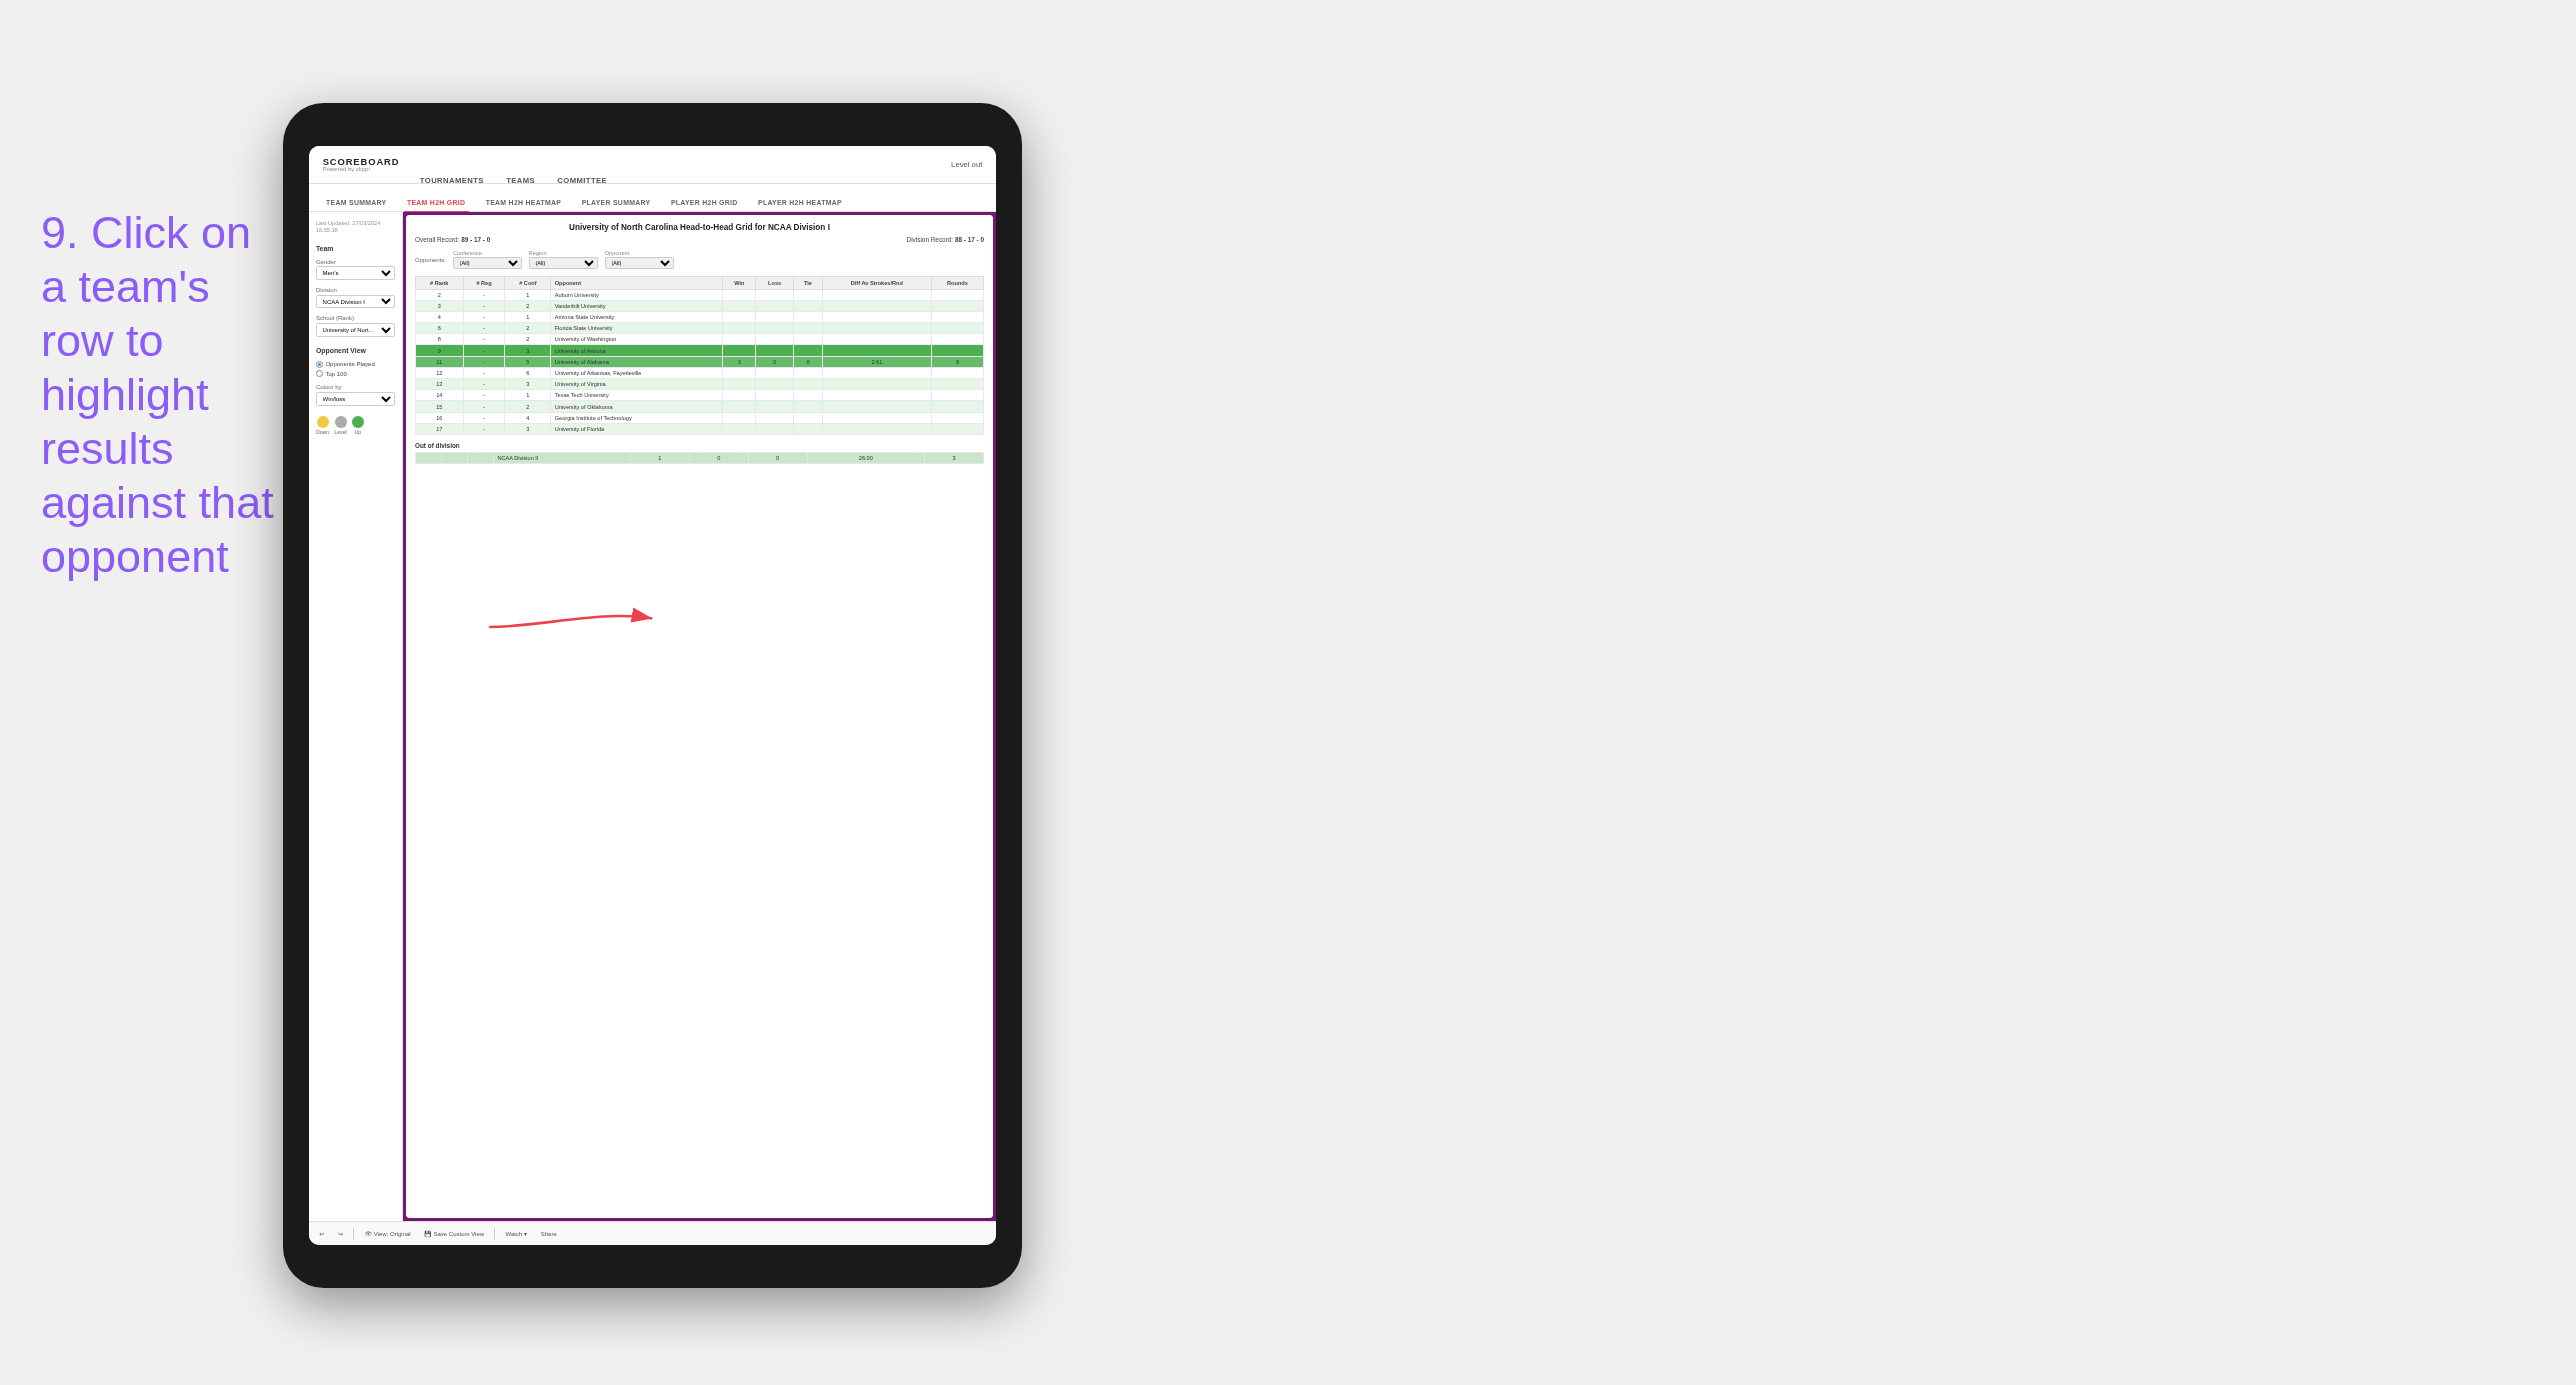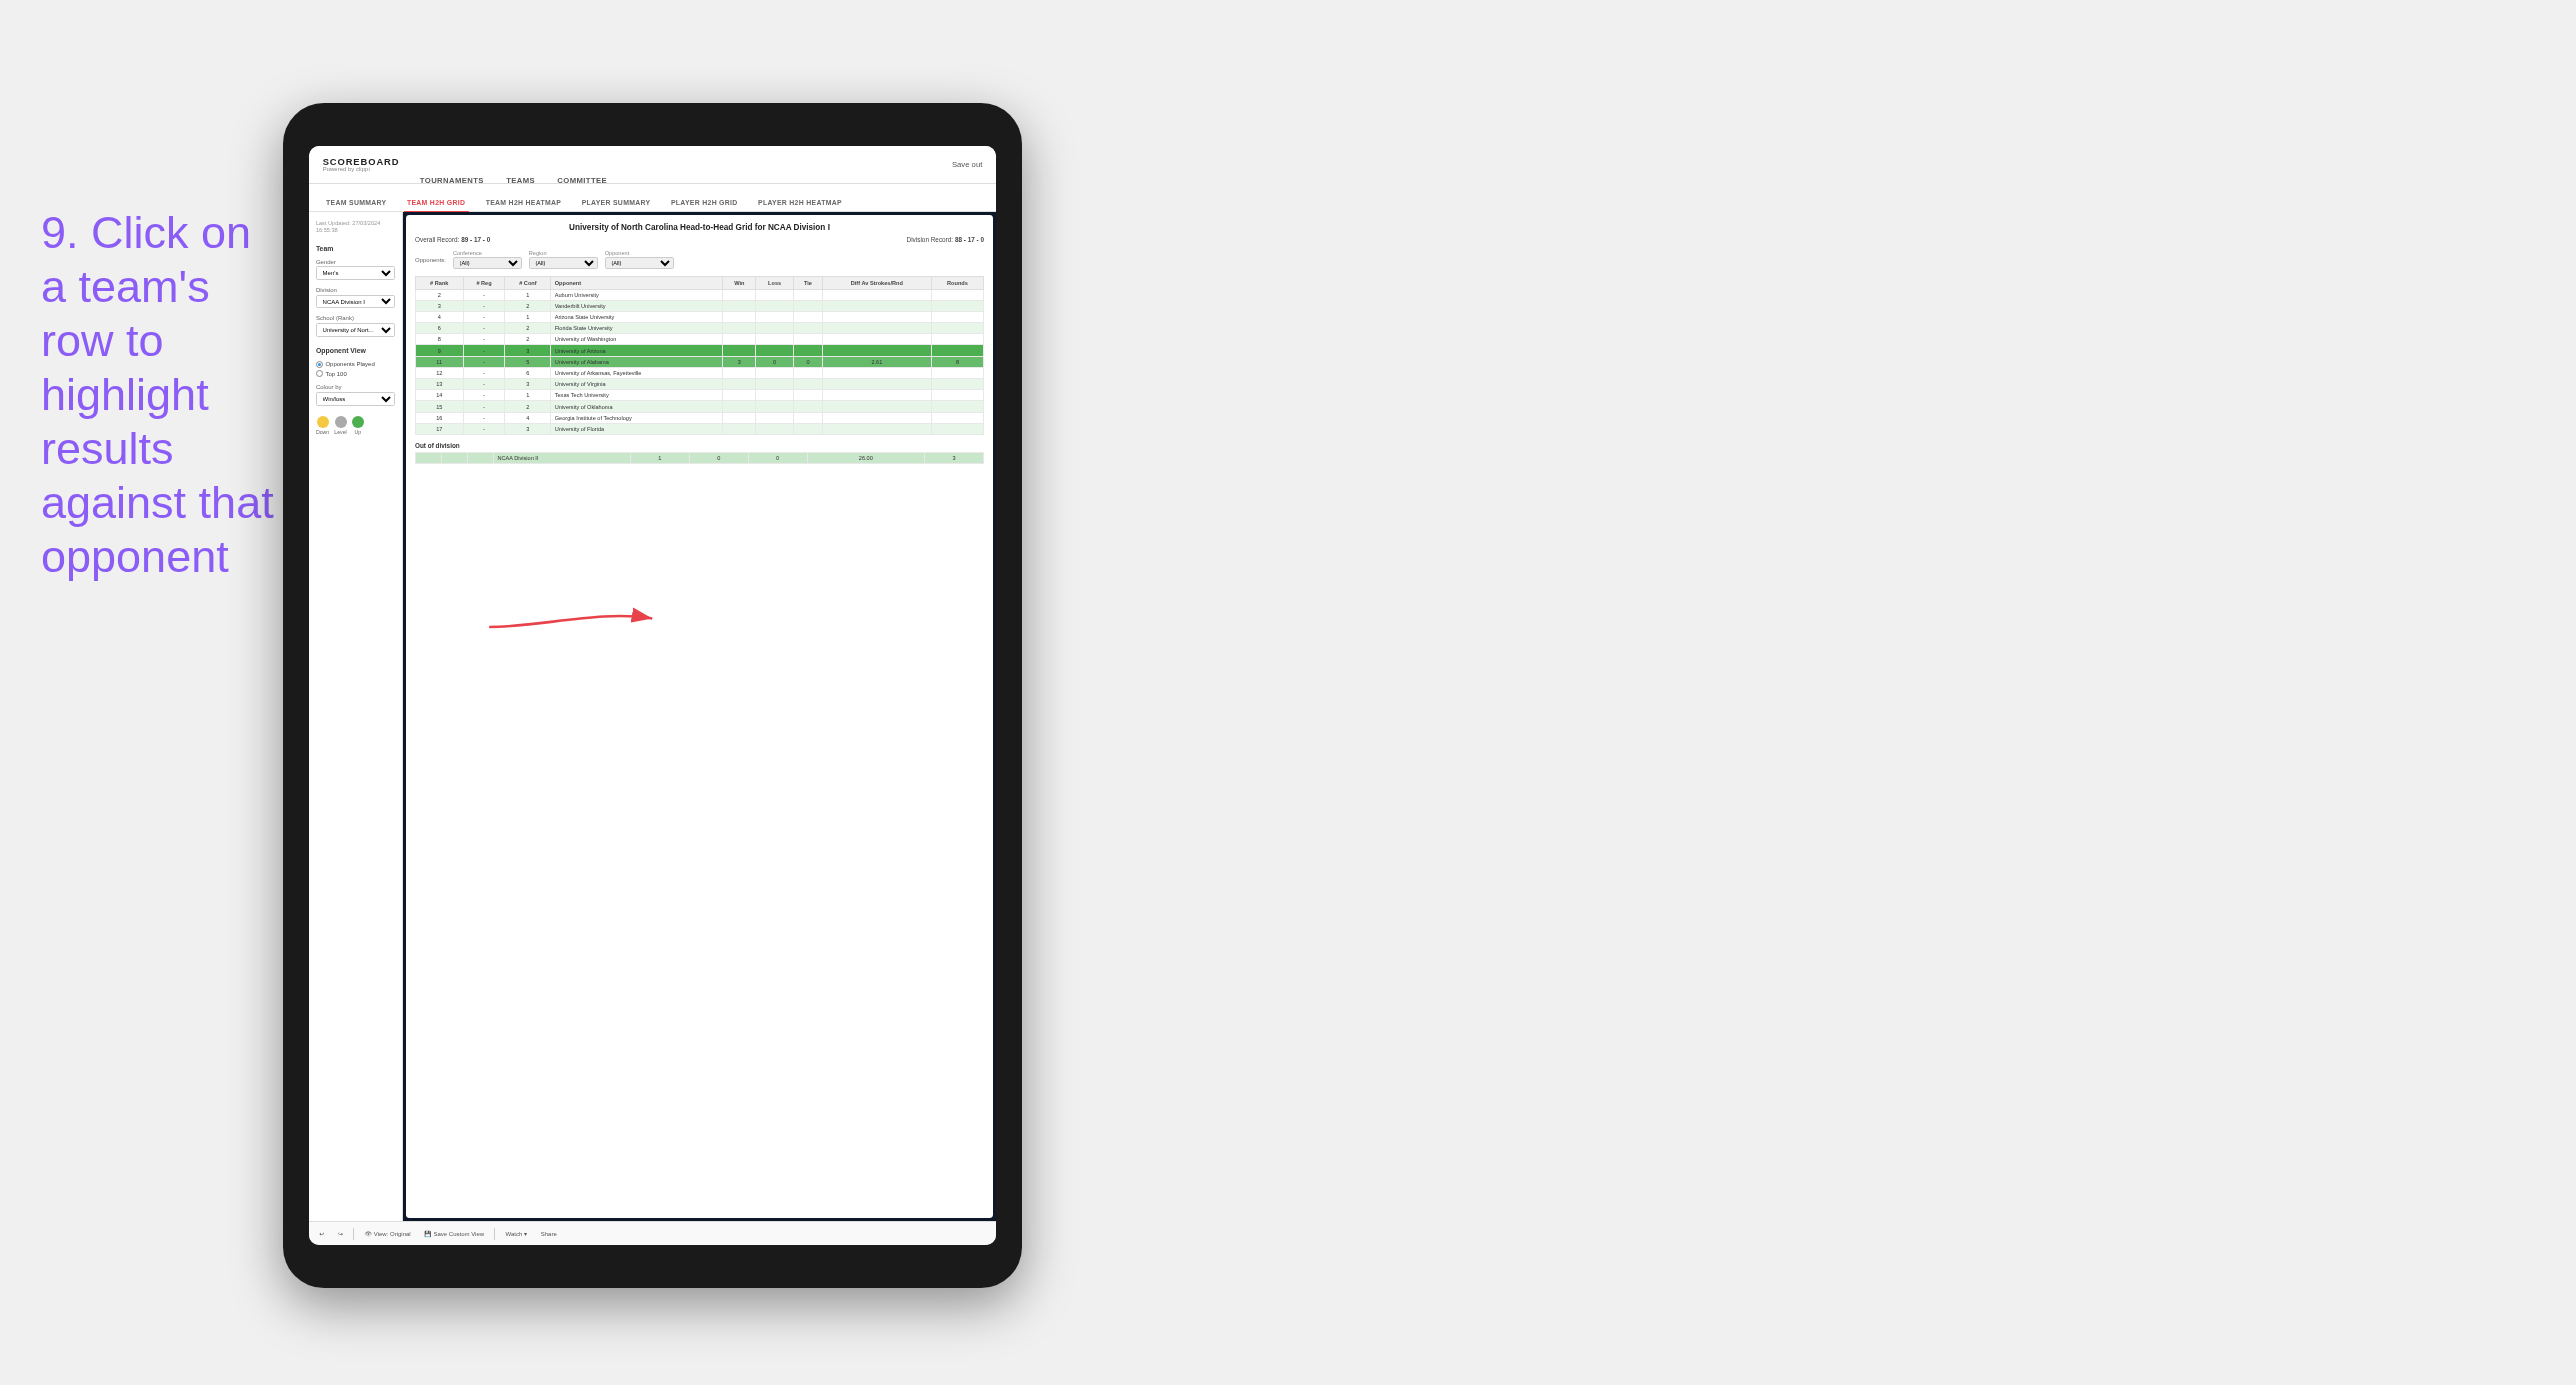--- a/index.html
+++ b/index.html
@@ -125,21 +125,21 @@
     }
 
     .sub-nav-item.active {
       color: #e8424a;
       border-bottom: 1.7px solid #e8424a;
     }
 
     
     .main-content {
       flex: 1;
-      background: #0f172a;
+      background: #701a75;
       display: flex;
       overflow: hidden;
     }
 
     
     .sidebar {
       width: 94px;
       background: #fff;
       border-right: 0.9px solid #ddd;
       padding: 8.6px 6.9px;
@@ -379,21 +379,21 @@
     <div class="top-nav">
       <div class="logo-area">
         <span class="logo-text">SCOREBOARD</span>
         <span class="logo-sub">Powered by clippi</span>
       </div>
       <div class="nav-items">
         <span class="nav-item">TOURNAMENTS</span>
         <span class="nav-item">TEAMS</span>
         <span class="nav-item">COMMITTEE</span>
       </div>
-      <span class="sign-out">Save out</span>
+      <span class="sign-out">Level out</span>
     </div>
 
     <div class="sub-nav">
       <span class="sub-nav-item">TEAM SUMMARY</span>
       <span class="sub-nav-item active">TEAM H2H GRID</span>
       <span class="sub-nav-item">TEAM H2H HEATMAP</span>
       <span class="sub-nav-item">PLAYER SUMMARY</span>
       <span class="sub-nav-item">PLAYER H2H GRID</span>
       <span class="sub-nav-item">PLAYER H2H HEATMAP</span>
     </div>

